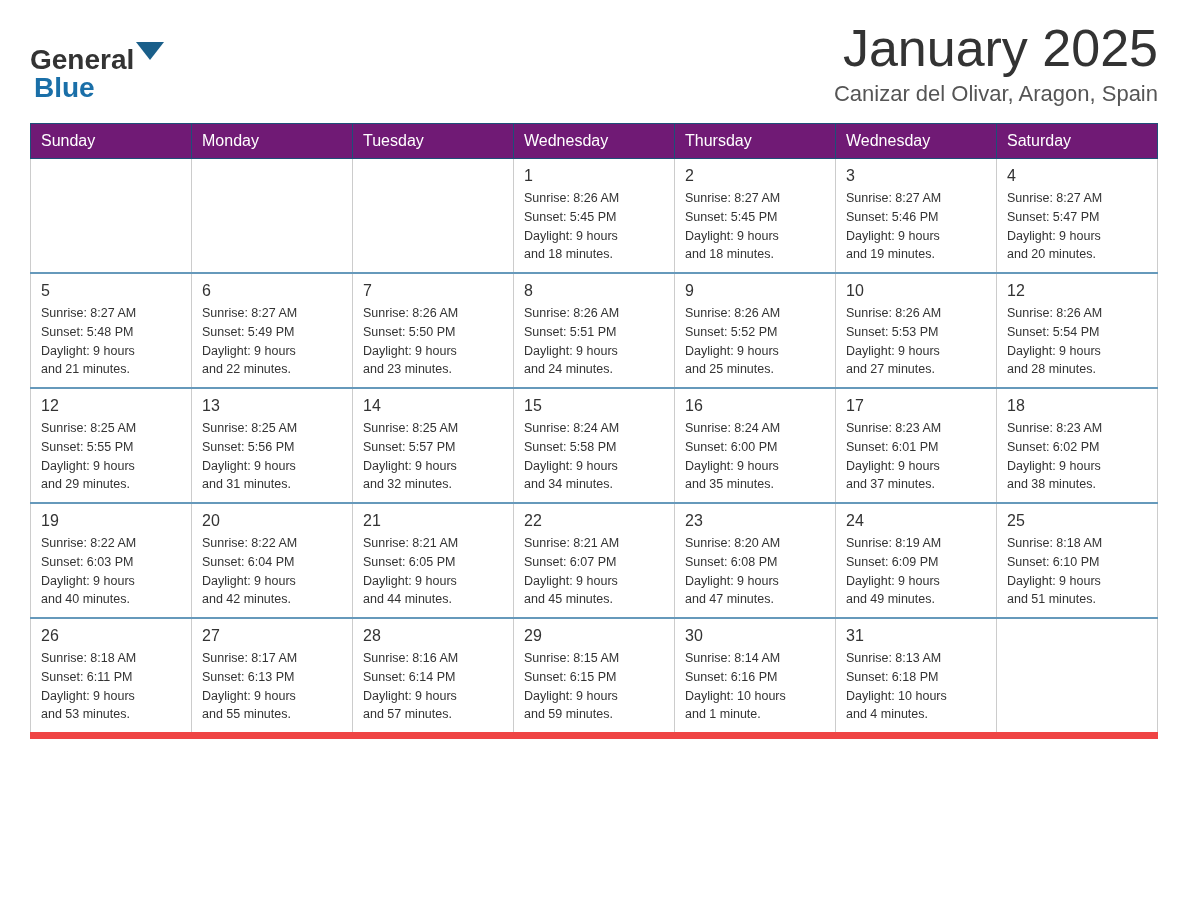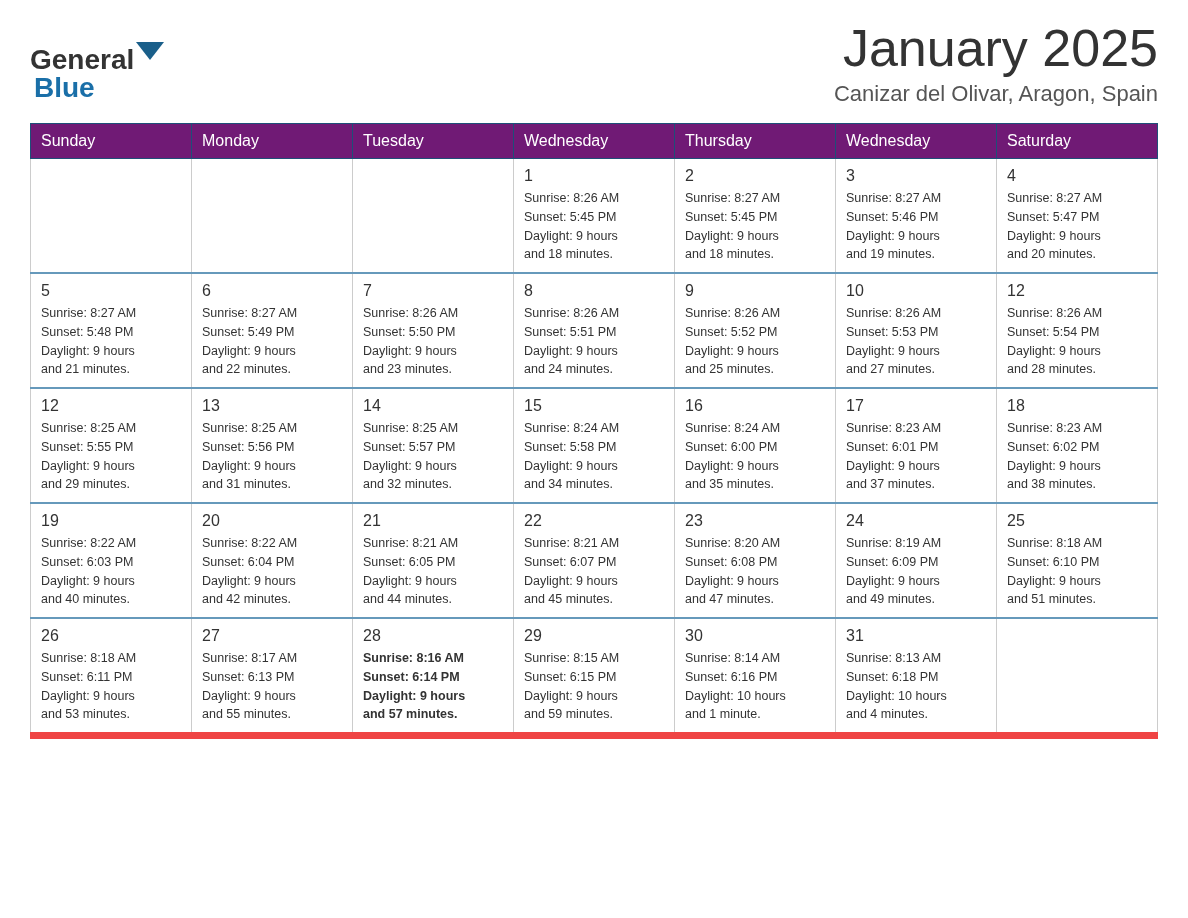--- a/index.html
+++ b/index.html
@@ -331,21 +331,21 @@
         </td>
         <td>
           <div class="day-number">27</div>
           <div class="day-info" style="white-space: pre-line;">Sunrise: 8:17 AM
 Sunset: 6:13 PM
 Daylight: 9 hours
 and 55 minutes.</div>
         </td>
         <td>
           <div class="day-number">28</div>
-          <div class="day-info" style="white-space: pre-line; font-weight: bold;">Sunrise: 8:16 AM
+          <div class="day-info" style="white-space: pre-line;">Sunrise: 8:16 AM
 Sunset: 6:14 PM
 Daylight: 9 hours
 and 57 minutes.</div>
         </td>
         <td>
           <div class="day-number">29</div>
           <div class="day-info" style="white-space: pre-line;">Sunrise: 8:15 AM
 Sunset: 6:15 PM
 Daylight: 9 hours
 and 59 minutes.</div>

